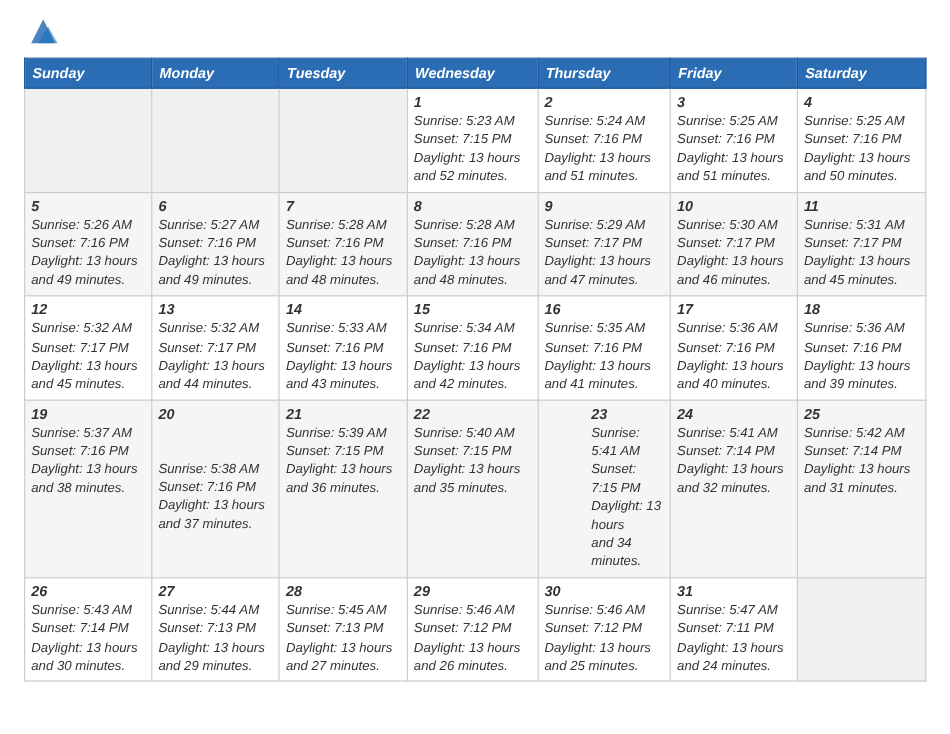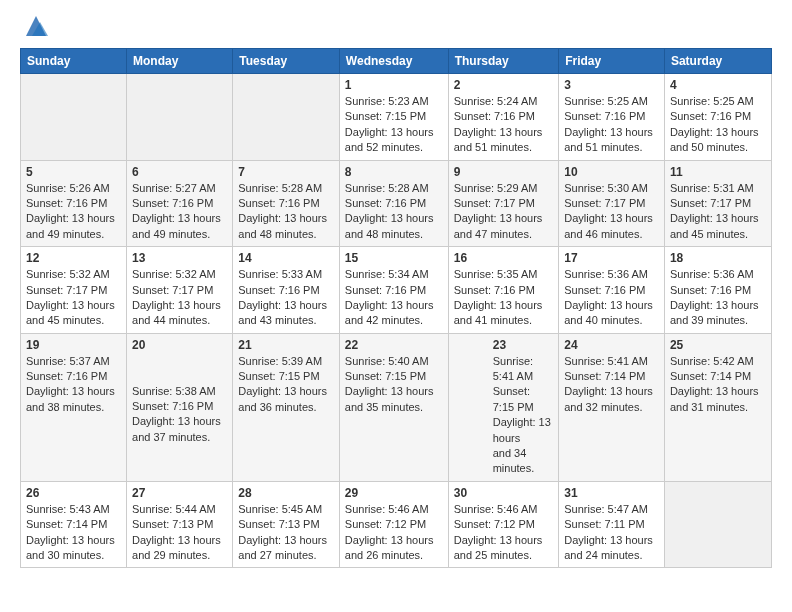--- a/index.html
+++ b/index.html
@@ -6,20 +6,21 @@
     body {
       font-family: Arial, sans-serif;
       background: #fff;
       width: 792px;
       min-height: 612px;
     }
     .page {
       width: 792px;
       padding: 16px 20px 20px 20px;
       background: #fff;
+      font-style: italic;
     }
     .header {
       display: flex;
       align-items: flex-start;
       justify-content: space-between;
       margin-bottom: 8px;
     }
     .logo {
       display: flex;
       align-items: center;

